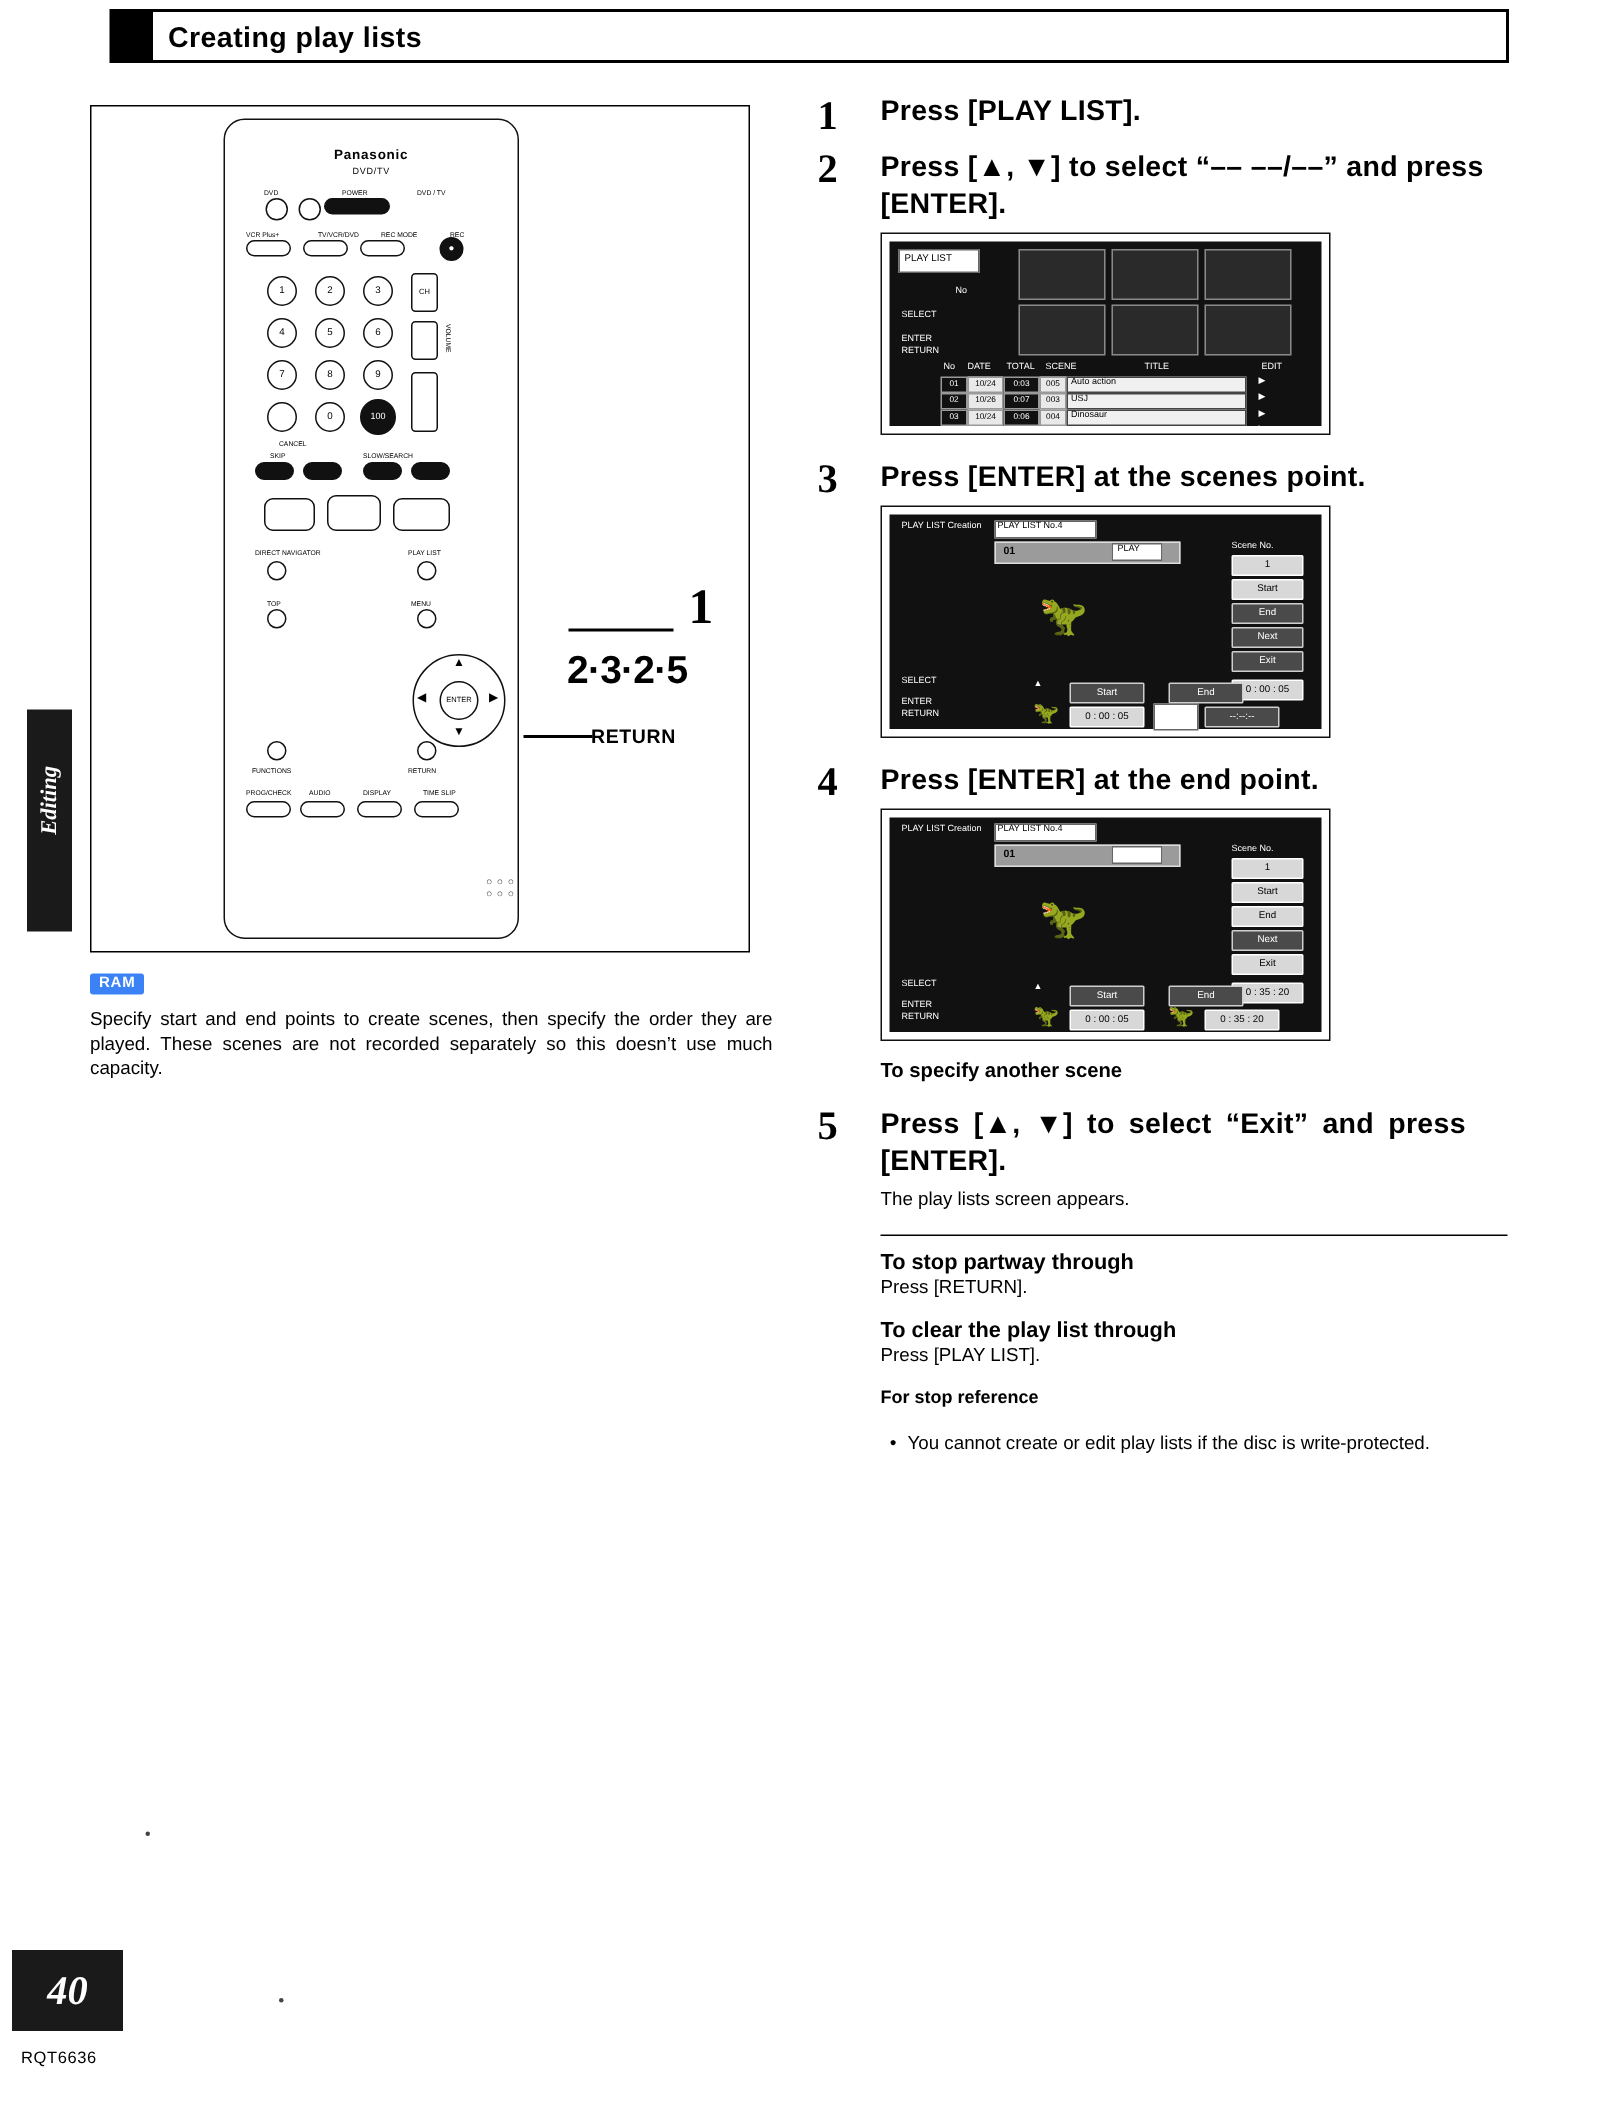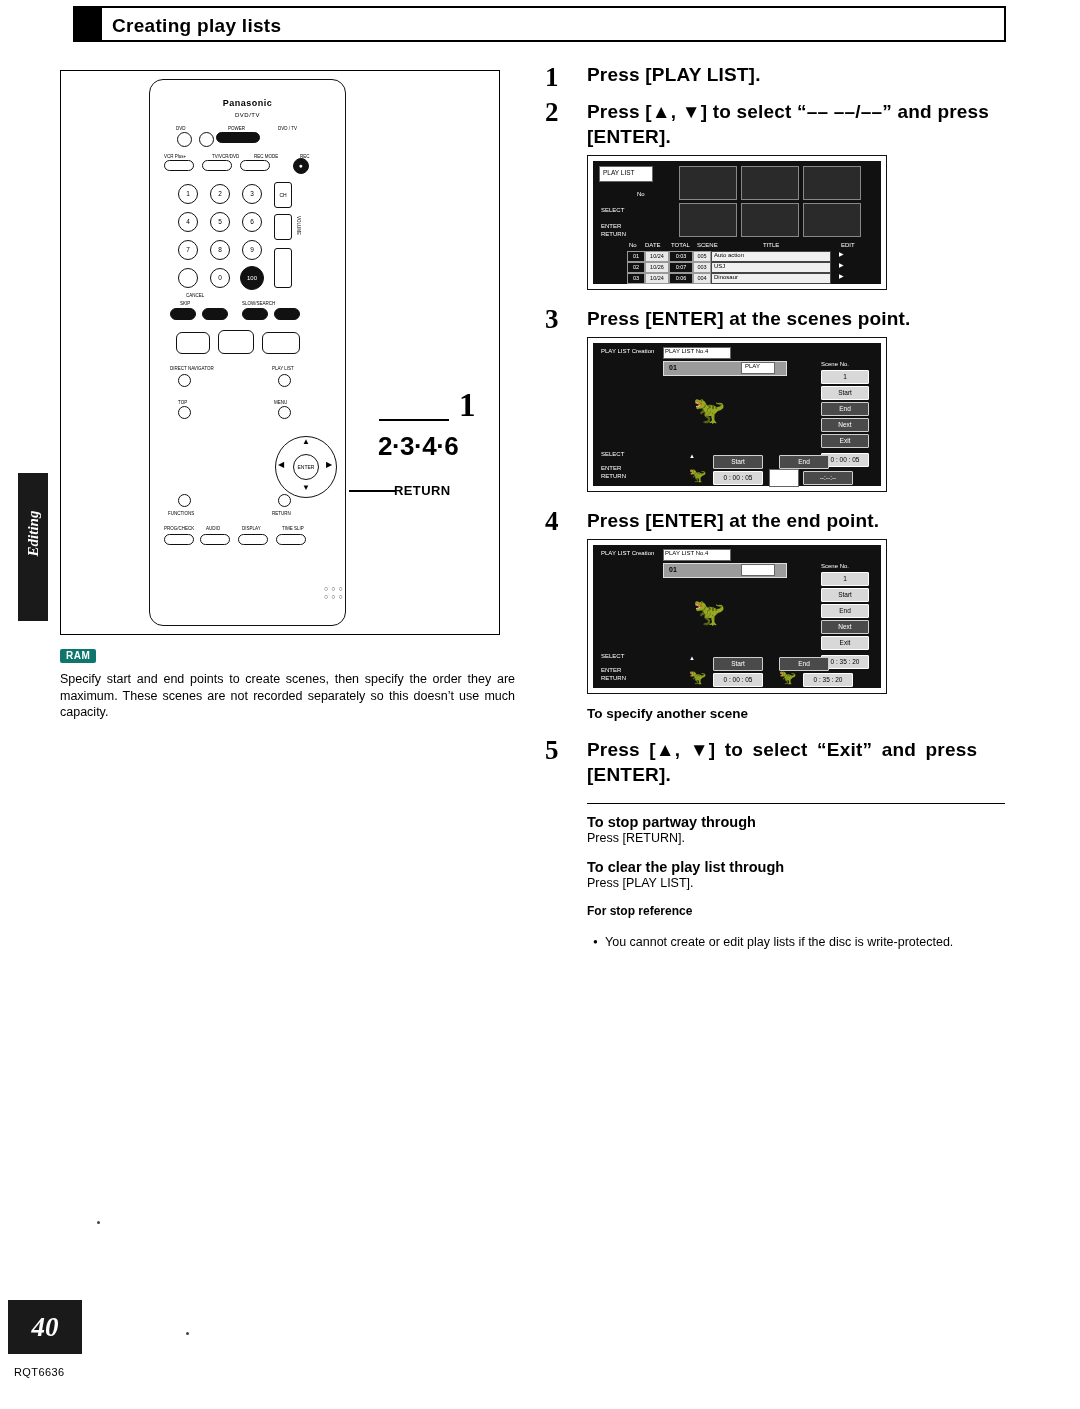--- a/index.html
+++ b/index.html
@@ -199,21 +199,21 @@
     left: 174px;
     top: 505px;
     font-size: 7px;
     letter-spacing: 3px;
     line-height: 8px;
     color: #333;
   }
 
   .ram-badge {
     display: inline-block;
-    background: #0f766e;
+    background: #3b82f6;
     color: #fff;
     font-size: 10px;
     font-weight: bold;
     padding: 1px 6px 2px 6px;
     letter-spacing: 0.5px;
     border-radius: 2px;
   }
   .left-note {
     margin-top: 8px;
     font-size: 12.5px;
@@ -535,29 +535,29 @@
       <div class="rpill" style="left:14px; top:454px; width:30px; height:11px;"></div>
       <div class="rpill" style="left:50px; top:454px; width:30px; height:11px;"></div>
       <div class="rpill" style="left:88px; top:454px; width:30px; height:11px;"></div>
       <div class="rpill" style="left:126px; top:454px; width:30px; height:11px;"></div>
 
       <div class="dot-grid">○○○<br>○○○</div>
     </div>
 
     <div class="callout-line" style="left:318px; top:348px; width:70px;"></div>
     <div class="callout-1">1</div>
-    <div class="callout-2345">2·3·4·6</div>
+    <div class="callout-2345">2·3·2·5</div>
     <div class="callout-line" style="left:288px; top:419px; width:46px;"></div>
     <div class="callout-return">RETURN</div>
   </div>
 
   <div style="margin-top:10px;">
     <span class="ram-badge">RAM</span>
   </div>
-  <div class="left-note">Specify start and end points to create scenes, then specify the order they are maximum. These scenes are not recorded separately so this doesn’t use much capacity.</div>
+  <div class="left-note">Specify start and end points to create scenes, then specify the order they are played. These scenes are not recorded separately so this doesn’t use much capacity.</div>
 </div>
 
 <div class="right-col">
 
   <div class="step-row">
     <span class="step-num">1</span>
     <div class="step-title">Press [PLAY LIST].</div>
   </div>
 
   <div class="step-row" style="margin-top:10px;">
@@ -698,20 +698,21 @@
       <div class="dino" style="left:186px; top:124px; font-size:14px; color:#fff;">🦖</div>
     </div>
   </div>
 
   <div class="sub-head">To specify another scene</div>
 
   <div class="step-row" style="margin-top:14px;">
     <span class="step-num">5</span>
     <div class="step-title" style="padding-top:2px; word-spacing:4px;">Press [▲, ▼] to select “Exit” and press [ENTER].</div>
   </div>
+  <div class="sub-body" style="margin-top:4px;">The play lists screen appears.</div>
 
   <div class="hr-rule"></div>
 
   <div class="bold-head">To stop partway through</div>
   <div class="plain-line">Press [RETURN].</div>
 
   <div class="bold-head" style="margin-top:14px;">To clear the play list through</div>
   <div class="plain-line">Press [PLAY LIST].</div>
 
   <div class="ref-head">For stop reference</div>

